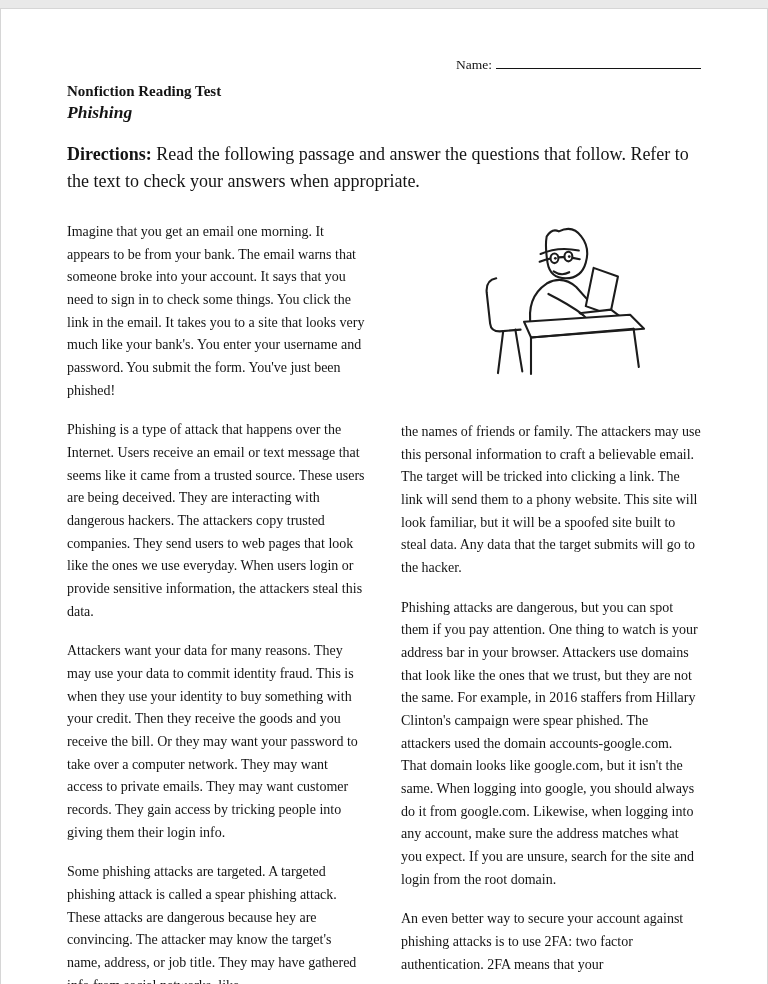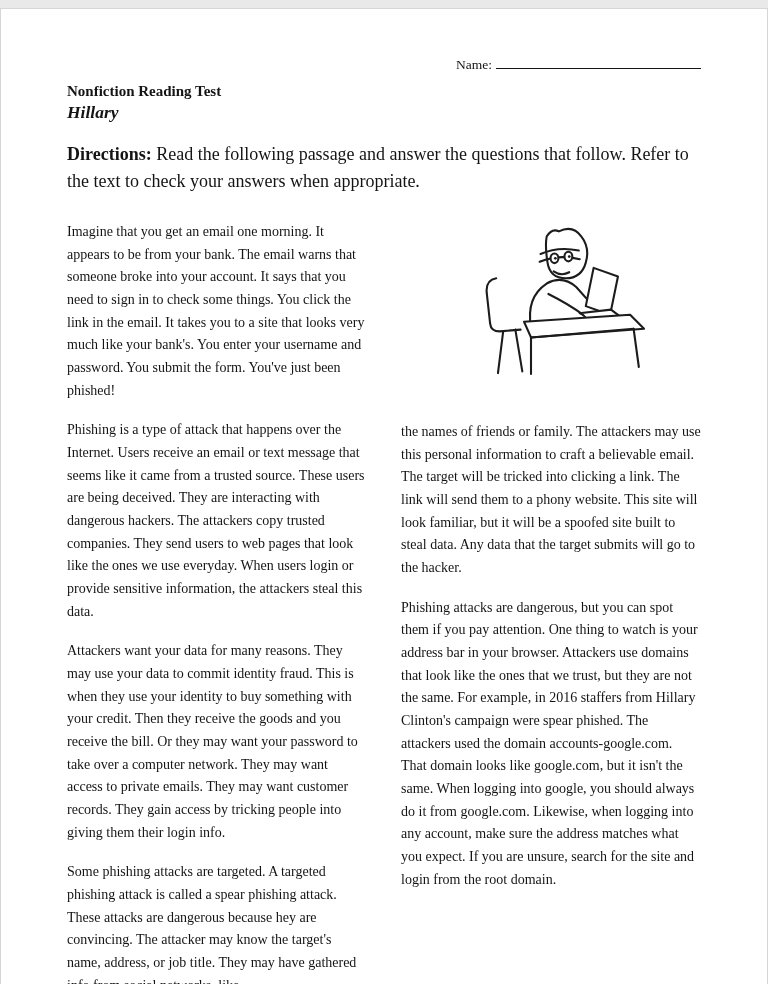--- a/index.html
+++ b/index.html
@@ -68,21 +68,21 @@
 </head>
 <body>
 
 <div class="page">
 
   <div class="name-row">
     <span>Name:</span><span class="name-line"></span>
   </div>
 
   <h1 class="doc-title">Nonfiction Reading Test</h1>
-  <h2 class="doc-subtitle">Hillary</h2>
+  <h2 class="doc-subtitle">Phishing</h2>
 
   <p class="directions"><span class="dir-label">Directions:</span><span> Read the following passage and answer the questions that follow. Refer to the text to check your answers when appropriate.</span></p>
 
   <div class="columns">
 
     <div class="col">
       <p>Imagine that you get an email one morning. It appears to be from your bank. The email warns that someone broke into your account. It says that you need to sign in to check some things. You click the link in the email. It takes you to a site that looks very much like your bank's. You enter your username and password. You submit the form. You've just been phished!</p>
       <p>Phishing is a type of attack that happens over the Internet. Users receive an email or text message that seems like it came from a trusted source. These users are being deceived. They are interacting with dangerous hackers. The attackers copy trusted companies. They send users to web pages that look like the ones we use everyday. When users login or provide sensitive information, the attackers steal this data.</p>
       <p>Attackers want your data for many reasons. They may use your data to commit identity fraud. This is when they use your identity to buy something with your credit. Then they receive the goods and you receive the bill. Or they may want your password to take over a computer network. They may want access to private emails. They may want customer records. They gain access by tricking people into giving them their login info.</p>
       <p>Some phishing attacks are targeted. A targeted phishing attack is called a spear phishing attack. These attacks are dangerous because hey are convincing. The attacker may know the target's name, address, or job title. They may have gathered info from social networks, like</p>
@@ -125,18 +125,19 @@
 
             <path d="M92 130 l0 42"></path>
             <path d="M210 120 l6 44"></path>
             <path d="M92 130 l118 -10"></path>
           </g>
         </svg>
       </div>
 
       <p>the names of friends or family. The attackers may use this personal information to craft a believable email. The target will be tricked into clicking a link. The link will send them to a phony website. This site will look familiar, but it will be a spoofed site built to steal data. Any data that the target submits will go to the hacker.</p>
       <p>Phishing attacks are dangerous, but you can spot them if you pay attention. One thing to watch is your address bar in your browser. Attackers use domains that look like the ones that we trust, but they are not the same. For example, in 2016 staffers from Hillary Clinton's campaign were spear phished. The attackers used the domain accounts-google.com. That domain looks like google.com, but it isn't the same. When logging into google, you should always do it from google.com. Likewise, when logging into any account, make sure the address matches what you expect. If you are unsure, search for the site and login from the root domain.</p>
+      <p>An even better way to secure your account against phishing attacks is to use 2FA: two factor authentication. 2FA means that your</p>
 
     </div>
 
   </div>
 
 </div>
 
 </body></html>

